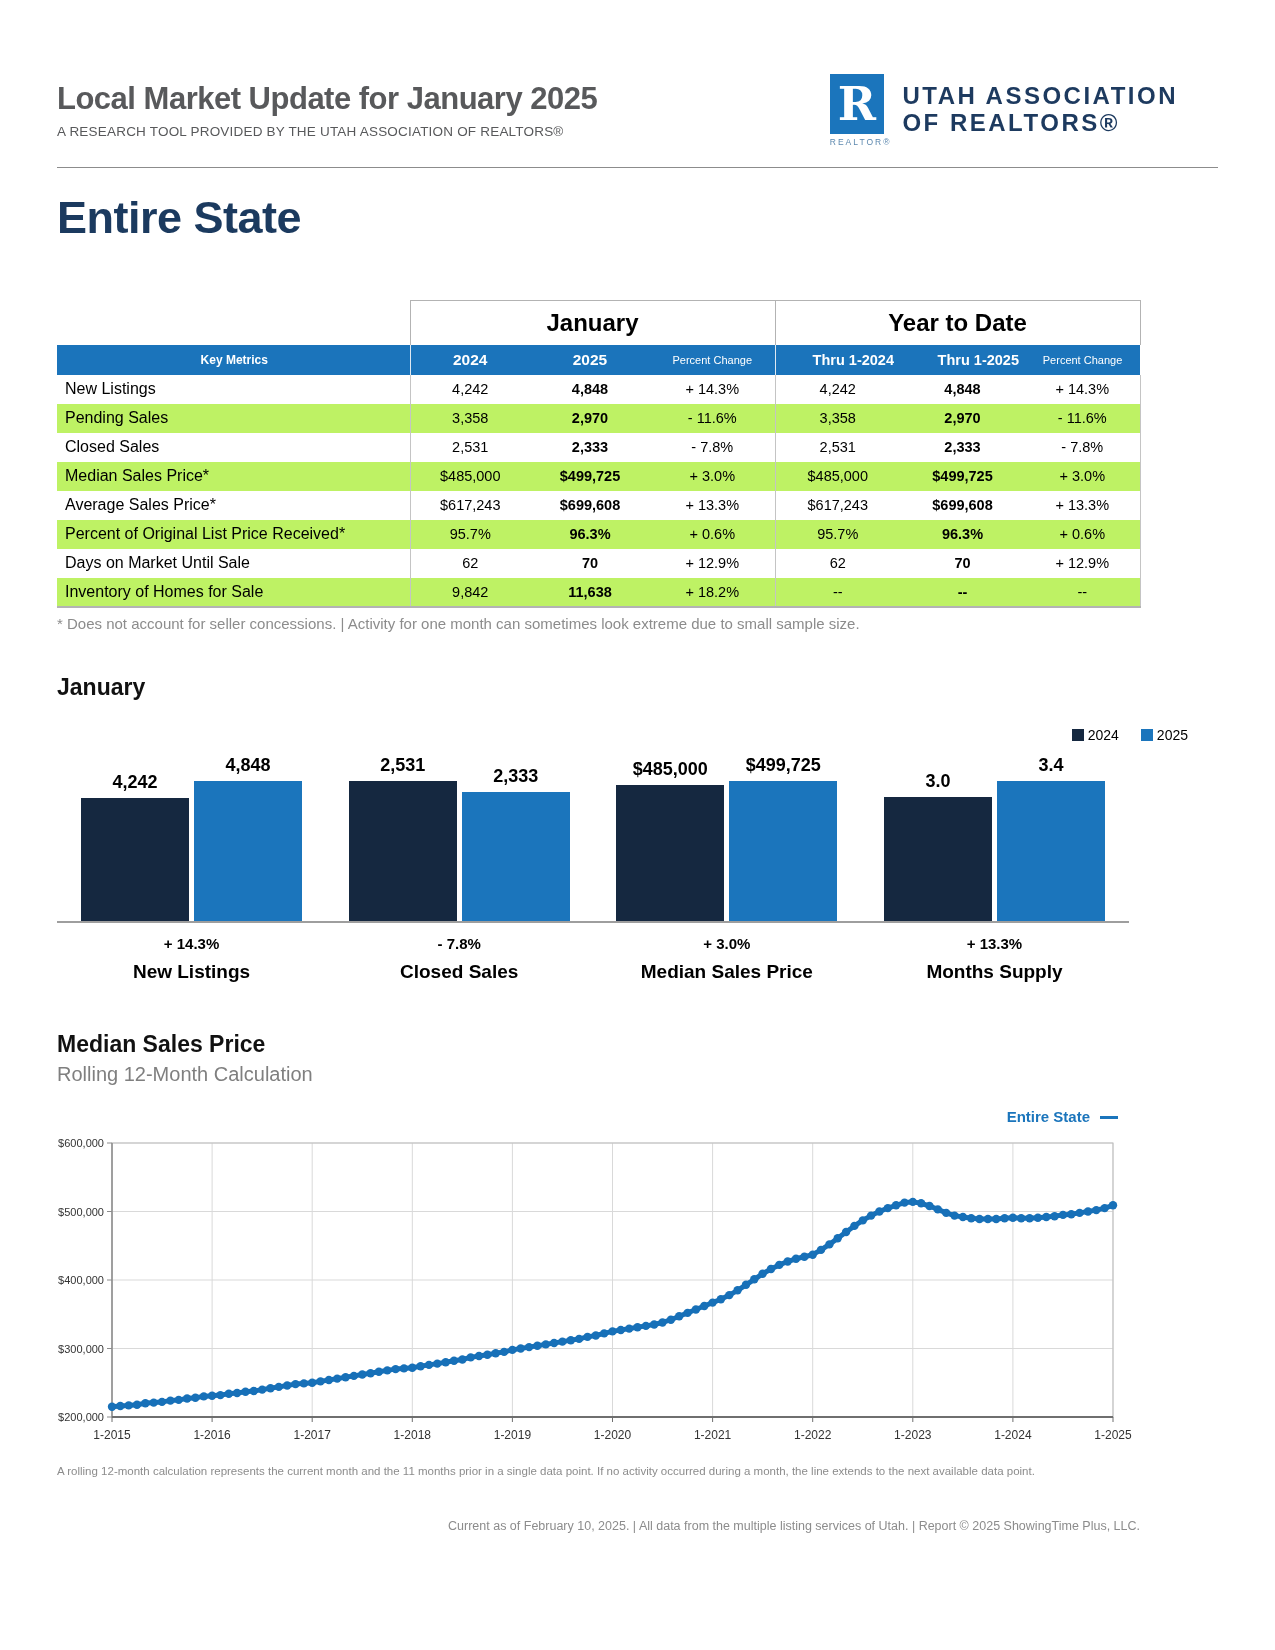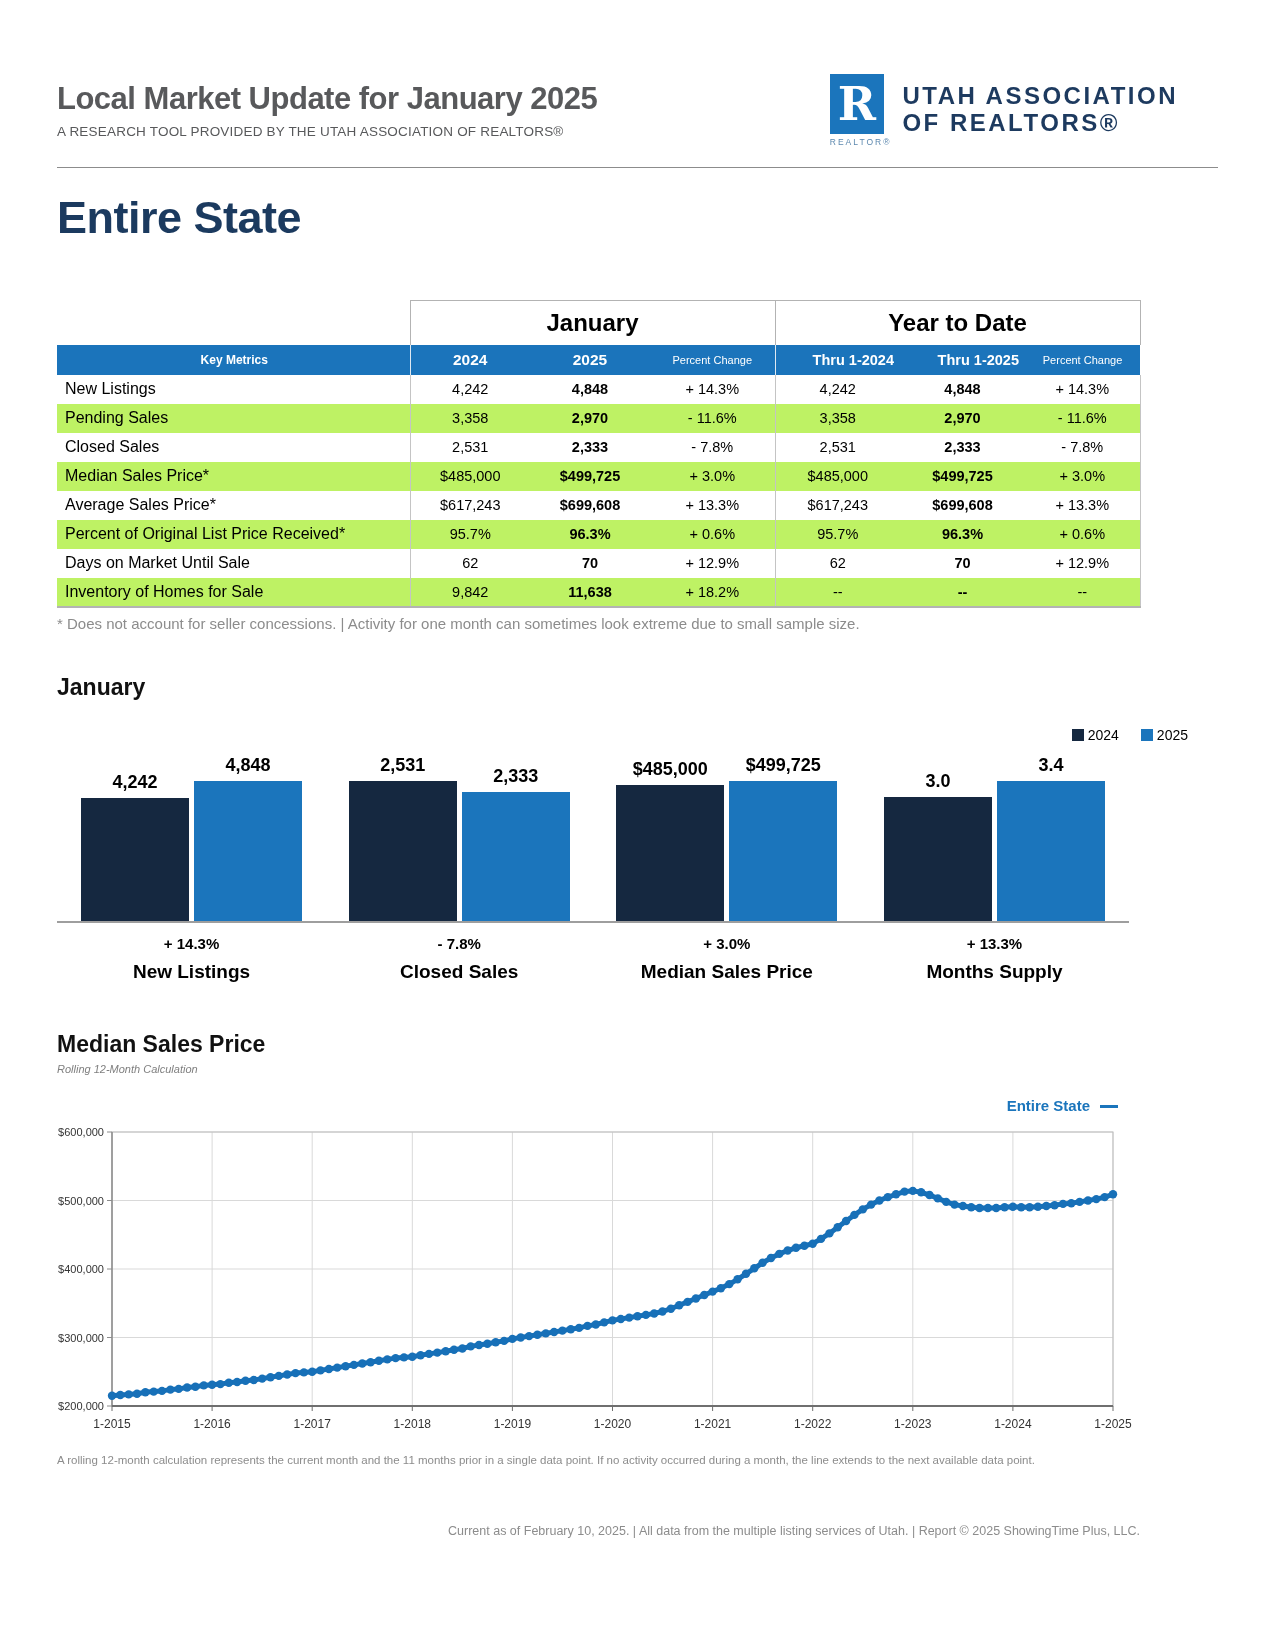--- a/index.html
+++ b/index.html
@@ -62,28 +62,28 @@
 .bar-col { width:108px; display:flex; flex-direction:column; align-items:center; justify-content:flex-end; }
 .bar-value { font-size:18px; font-weight:700; margin-bottom:5px; white-space:nowrap; }
 .bar { width:108px; }
 .bar-groups-bottom { display:flex; justify-content:space-between; padding:0 24px; }
 .labels-cell { width:221px; text-align:center; }
 .bar-pct { margin-top:12px; font-size:15px; font-weight:700; }
 .bar-cat { margin-top:9px; font-size:19px; font-weight:700; }
 
 
 .line-section { margin-top:48px; }
-.line-subtitle { font-size:11px; color:#7f7f7f; margin-top:5px;font-style:italic; }
+.line-subtitle { font-size:20px; color:#7f7f7f; margin-top:5px; }
 .line-legend { text-align:right; font-size:15px; font-weight:700; color:#1b75bc; margin-top:22px; margin-right:100px; }
 .line-legend .dash { display:inline-block; width:18px; border-top:3px solid #1b75bc; vertical-align:middle; margin-left:10px; }
 #line-chart { display:block; margin-top:4px; }
 .line-footnote { font-size:11.5px; color:#8c8c8c; margin-top:4px; }
 
 
-.footer { font-size:12.5px; color:#8c8c8c; text-align:right; padding-right:78px; margin-top:58px; }
+.footer { font-size:12.5px; color:#8c8c8c; text-align:right; padding-right:78px; margin-top:42px; }
 </style>
 </head>
 <body>
 
 <div class="page">
 
   <div class="header">
     <div>
       <div class="report-title">Local Market Update for January 2025</div>
       <div class="report-subtitle">A RESEARCH TOOL PROVIDED BY THE UTAH ASSOCIATION OF REALTORS®</div>

